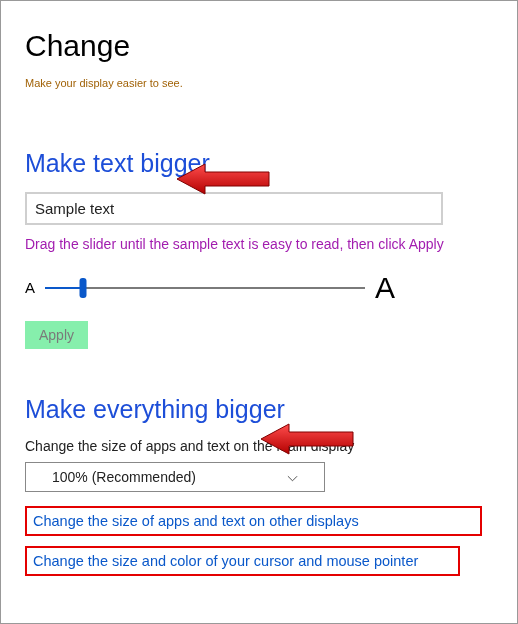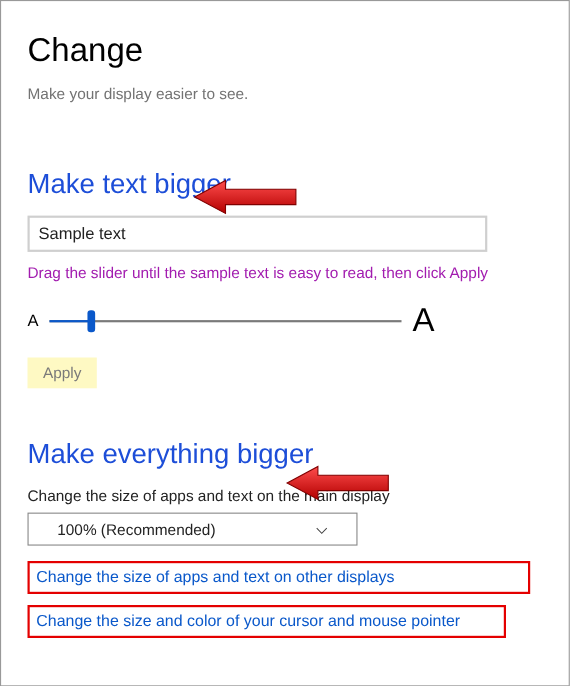--- a/index.html
+++ b/index.html
@@ -13,22 +13,22 @@
       overflow: hidden;
     }
     .content { padding: 28px 24px 24px 24px; }
     .page-title {
       font-size: 30px;
       font-weight: 400;
       color: #000;
       margin-bottom: 14px;
     }
     .page-subtitle {
-      font-size: 14px;
-      color: #737373;
+      font-size: 11px;
+      color: #a16207;
       margin-bottom: 60px;
     }
     .section-title {
       font-size: 25px;
       font-weight: 400;
       color: #1d4ed8;
       margin-bottom: 14px;
     }
     .sample-box {
       border: 2px solid #cfcfcf;
@@ -80,21 +80,21 @@
       top: 50%;
       left: 12%;
       width: 7px;
       height: 20px;
       background: #0a58ca;
       border-radius: 3px;
       transform: translate(-50%, -50%);
     }
     .apply-btn {
       display: inline-block;
-      background: #fef9c3;
+      background: #86efac;
       color: #7a7a7a;
       padding: 6px 14px;
       font-size: 14px;
       border: none;
       cursor: default;
       margin-bottom: 46px;
     }
     .section2-title { }
     .label-text {
       font-size: 14px;

